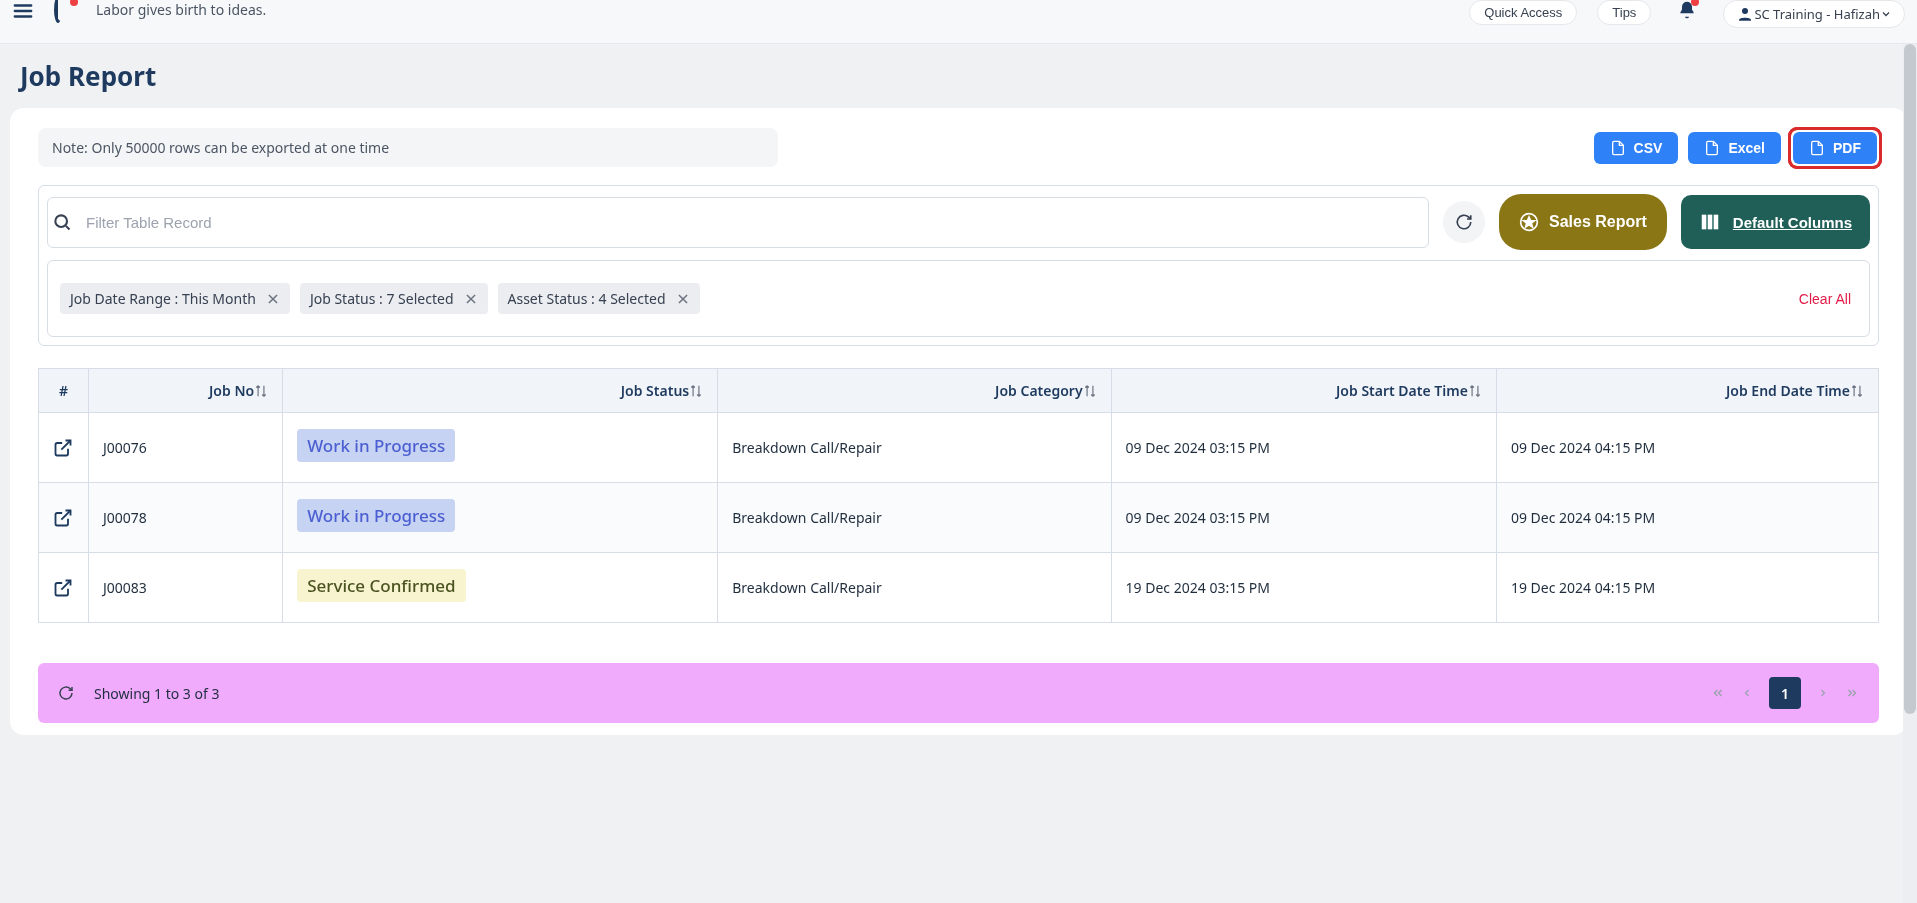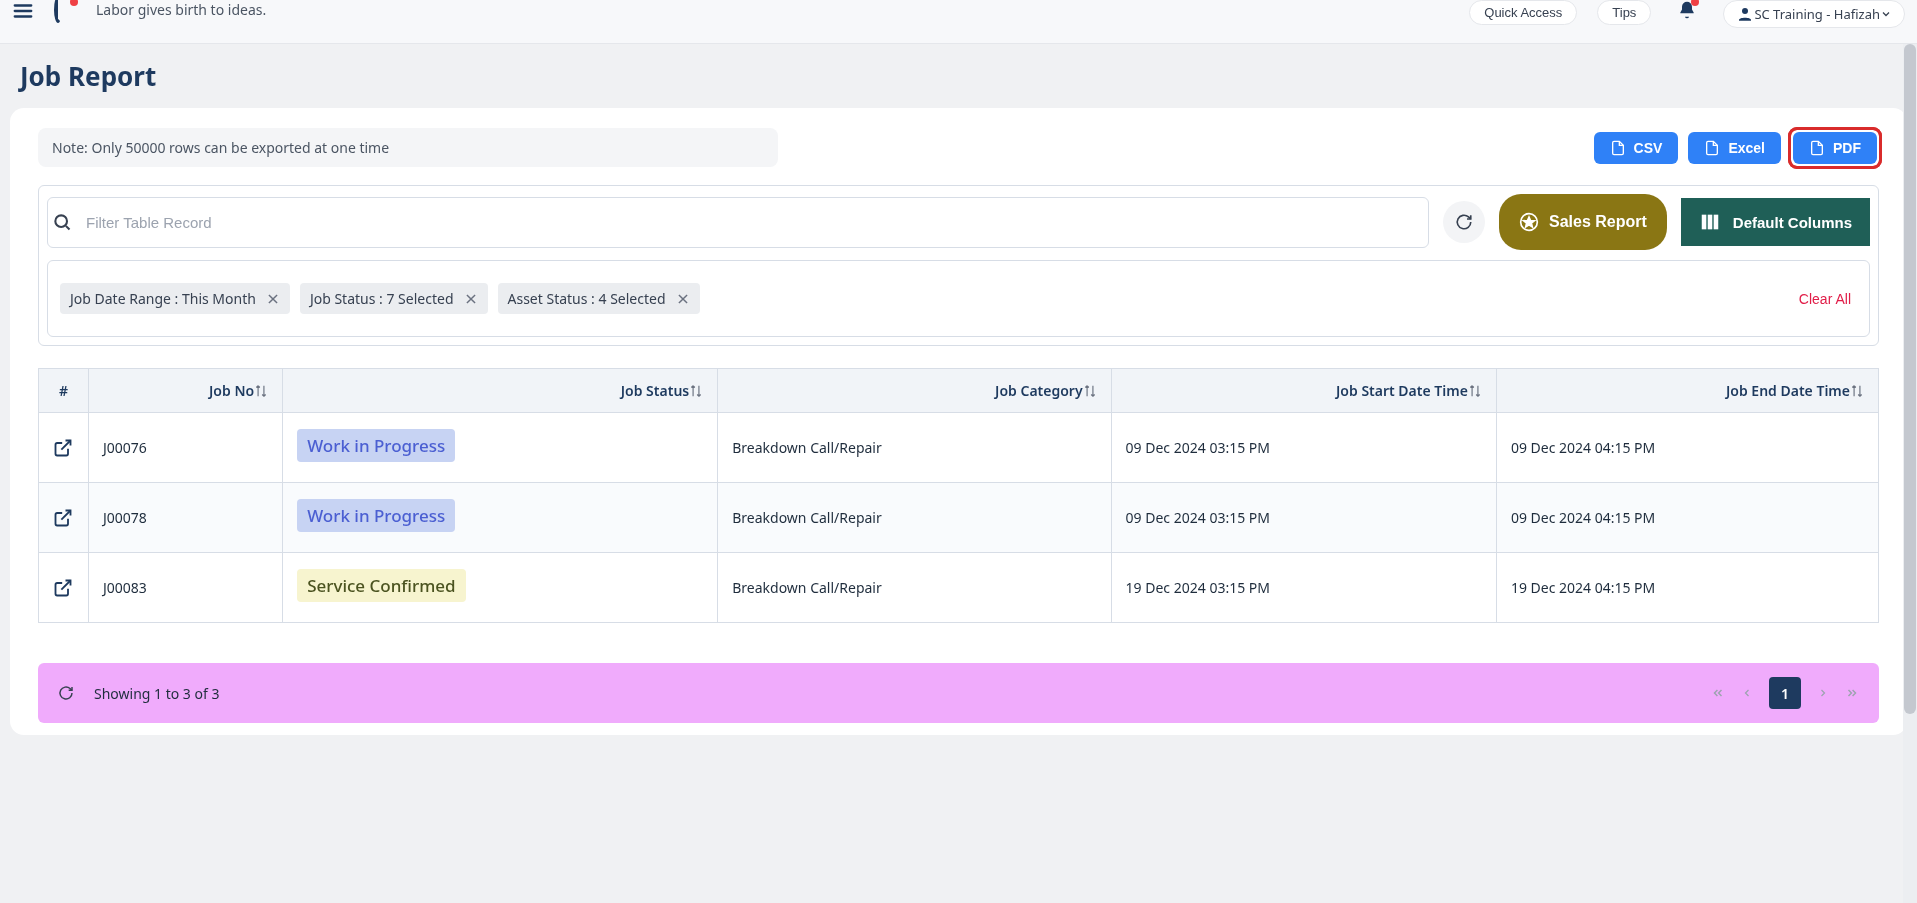--- a/index.html
+++ b/index.html
@@ -120,23 +120,23 @@
     width: 42px; height: 42px; border-radius: 50%;
     background: #f3f4f6; display: flex; align-items: center; justify-content: center;
     cursor: pointer; color: #374151;
   }
   .btn-sales {
     background: var(--olive); color: #fff; border: none; border-radius: 22px;
     padding: 0 20px; height: 56px; font-size: 16px; font-weight: 600;
     display: inline-flex; align-items: center; gap: 10px; cursor: pointer;
   }
   .btn-default-cols {
-    background: var(--teal); color: #fff; border: none; border-radius: 0;
-    padding: 0 18px; height: 48px; font-size: 15px; font-weight: 600;
-    display: inline-flex; align-items: center; gap: 12px; cursor: pointer;
+    background: var(--teal); color: #fff; border: none; border-radius: 10px;
+    padding: 0 18px; height: 54px; font-size: 15px; font-weight: 600;
+    display: inline-flex; align-items: center; gap: 12px; cursor: pointer; text-decoration: underline;
   }
 
   .filter-chips {
     border: 1px solid var(--border); border-radius: 6px;
     padding: 22px 12px; display: flex; align-items: center; gap: 10px;
   }
   .chip {
     background: #ebedf0; border-radius: 4px; padding: 6px 10px;
     display: inline-flex; align-items: center; gap: 10px;
     font-size: 14px; color: #374151;

